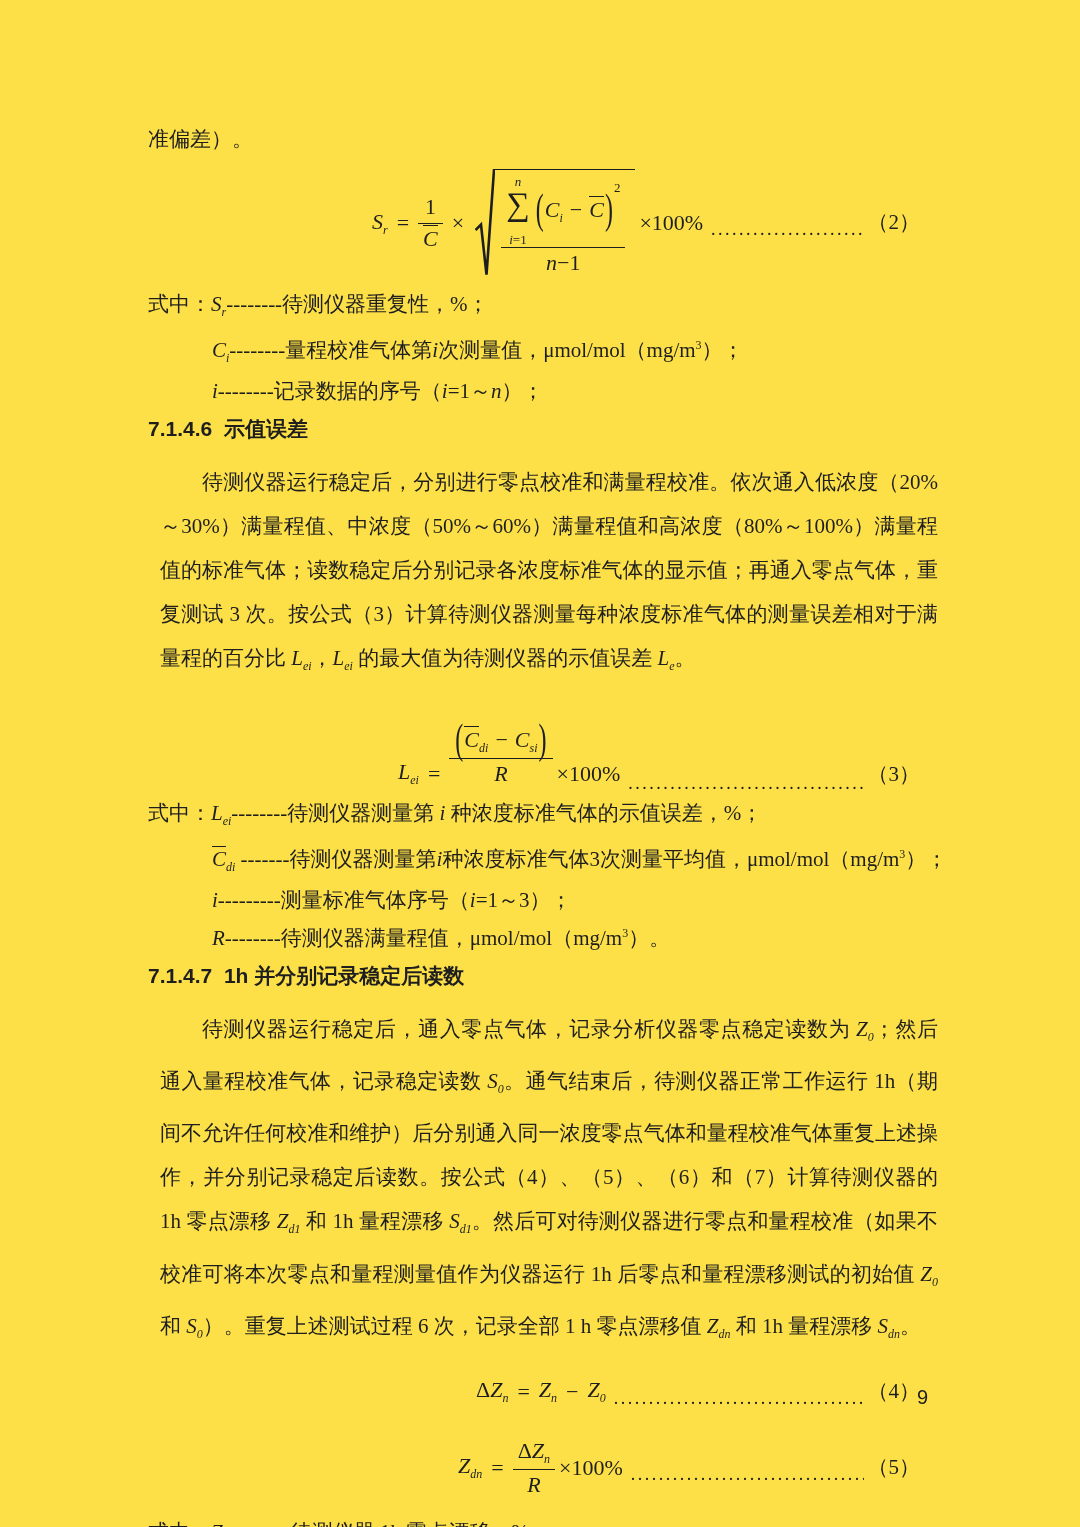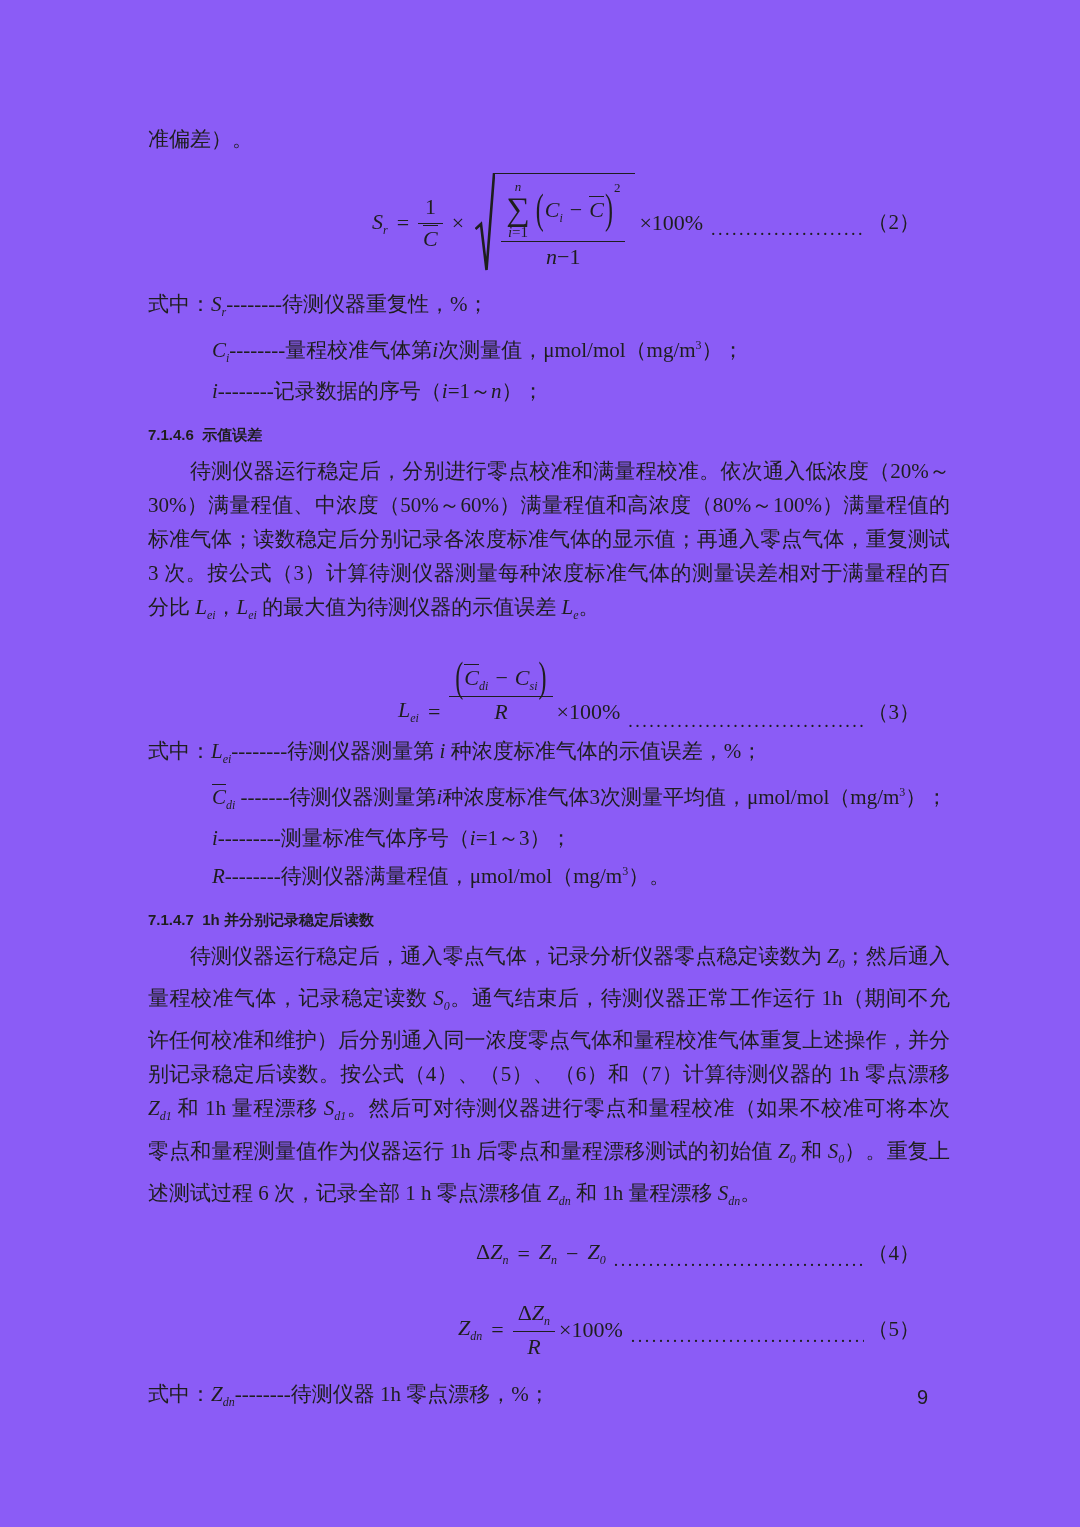--- a/index.html
+++ b/index.html
@@ -1,27 +1,27 @@
 <!DOCTYPE html>
 <html><head>
 <meta charset="utf-8">
 <style>
   html,body { margin:0; padding:0; background:#e9e9e9; }
   .page {
     position:relative; width:1080px; height:1527px; margin:0 auto;
-    background:#8b5cf6; color:#1e1e1e; overflow:hidden;
+    background:#fde047; color:#1e1e1e; overflow:hidden;
     font-family:"Liberation Serif","DejaVu Serif",serif;
   }
   .content { position:absolute; left:148px; top:122px; width:802px; }
 
   .line { font-size:21px; line-height:34px; }
-  .para { font-size:21px; line-height:34px; text-align:justify; text-indent:2em; margin:0; }
+  .para { font-size:21px; line-height:44px; text-align:justify; text-indent:2em; margin:12px; }
   .sec-heading {
     font-family:"Liberation Sans","DejaVu Sans",sans-serif;
-    font-weight:700; font-size:15px; line-height:38px; margin:8px 0 0 0;
+    font-weight:700; font-size:21px; line-height:38px; margin:2px 0 0 0;
     white-space:pre-wrap;
   }
   .where { margin:2px 0 2px 0; }
   .where-item { font-size:21px; line-height:33px; padding-left:64px; }
   .where-item.first { padding-left:0; }
 
   .v { font-style:italic; }
   sub { font-style:italic; font-size:12px; }
   sup { font-size:12px; font-style:normal; }
   .bar { display:inline-block; border-top:1.6px solid #1e1e1e; padding-top:1px; line-height:1.12; }
@@ -44,21 +44,21 @@
   .fr-num.fr-flex { display:flex; align-items:center; justify-content:center; }
   .fr-den { border-top:1.6px solid #1e1e1e; padding:1px 5px 0 5px; text-align:center; min-width:100%; box-sizing:border-box; }
 
   .sqrt { display:inline-flex; align-items:stretch; margin-left:2px; }
   .sqrt-rad { width:20px; height:auto; align-self:stretch; flex:0 0 auto; }
   .sqrt-body { border-top:1.9px solid #1e1e1e; padding:5px 10px 0 6px; display:flex; align-items:center; }
 
   .sum { display:inline-flex; flex-direction:column; align-items:center; line-height:1; margin-right:5px; }
   .sum-top { font-size:13px; padding-bottom:1px; }
   .sum-sym { font-size:33px; line-height:0.95; }
-  .sum-bot { font-size:15px; padding-top:0; }
+  .sum-bot { font-size:13px; padding-top:13px; }
 
   .bp { display:inline-block; transform:scaleY(1.8); font-size:24px; font-weight:400; margin:0 1px; }
   .pow { font-size:13px; position:relative; top:-16px; }
 
   .dots { flex:1 1 auto; overflow:hidden; white-space:nowrap; letter-spacing:2.5px;
           margin:0 4px 0 8px; transform:translateY(7px); font-size:18px; }
   .eqnum { flex:0 0 auto; font-size:21px; }
 
   .pagenum {
     position:absolute; right:152px; top:1386px; font-size:20px;

